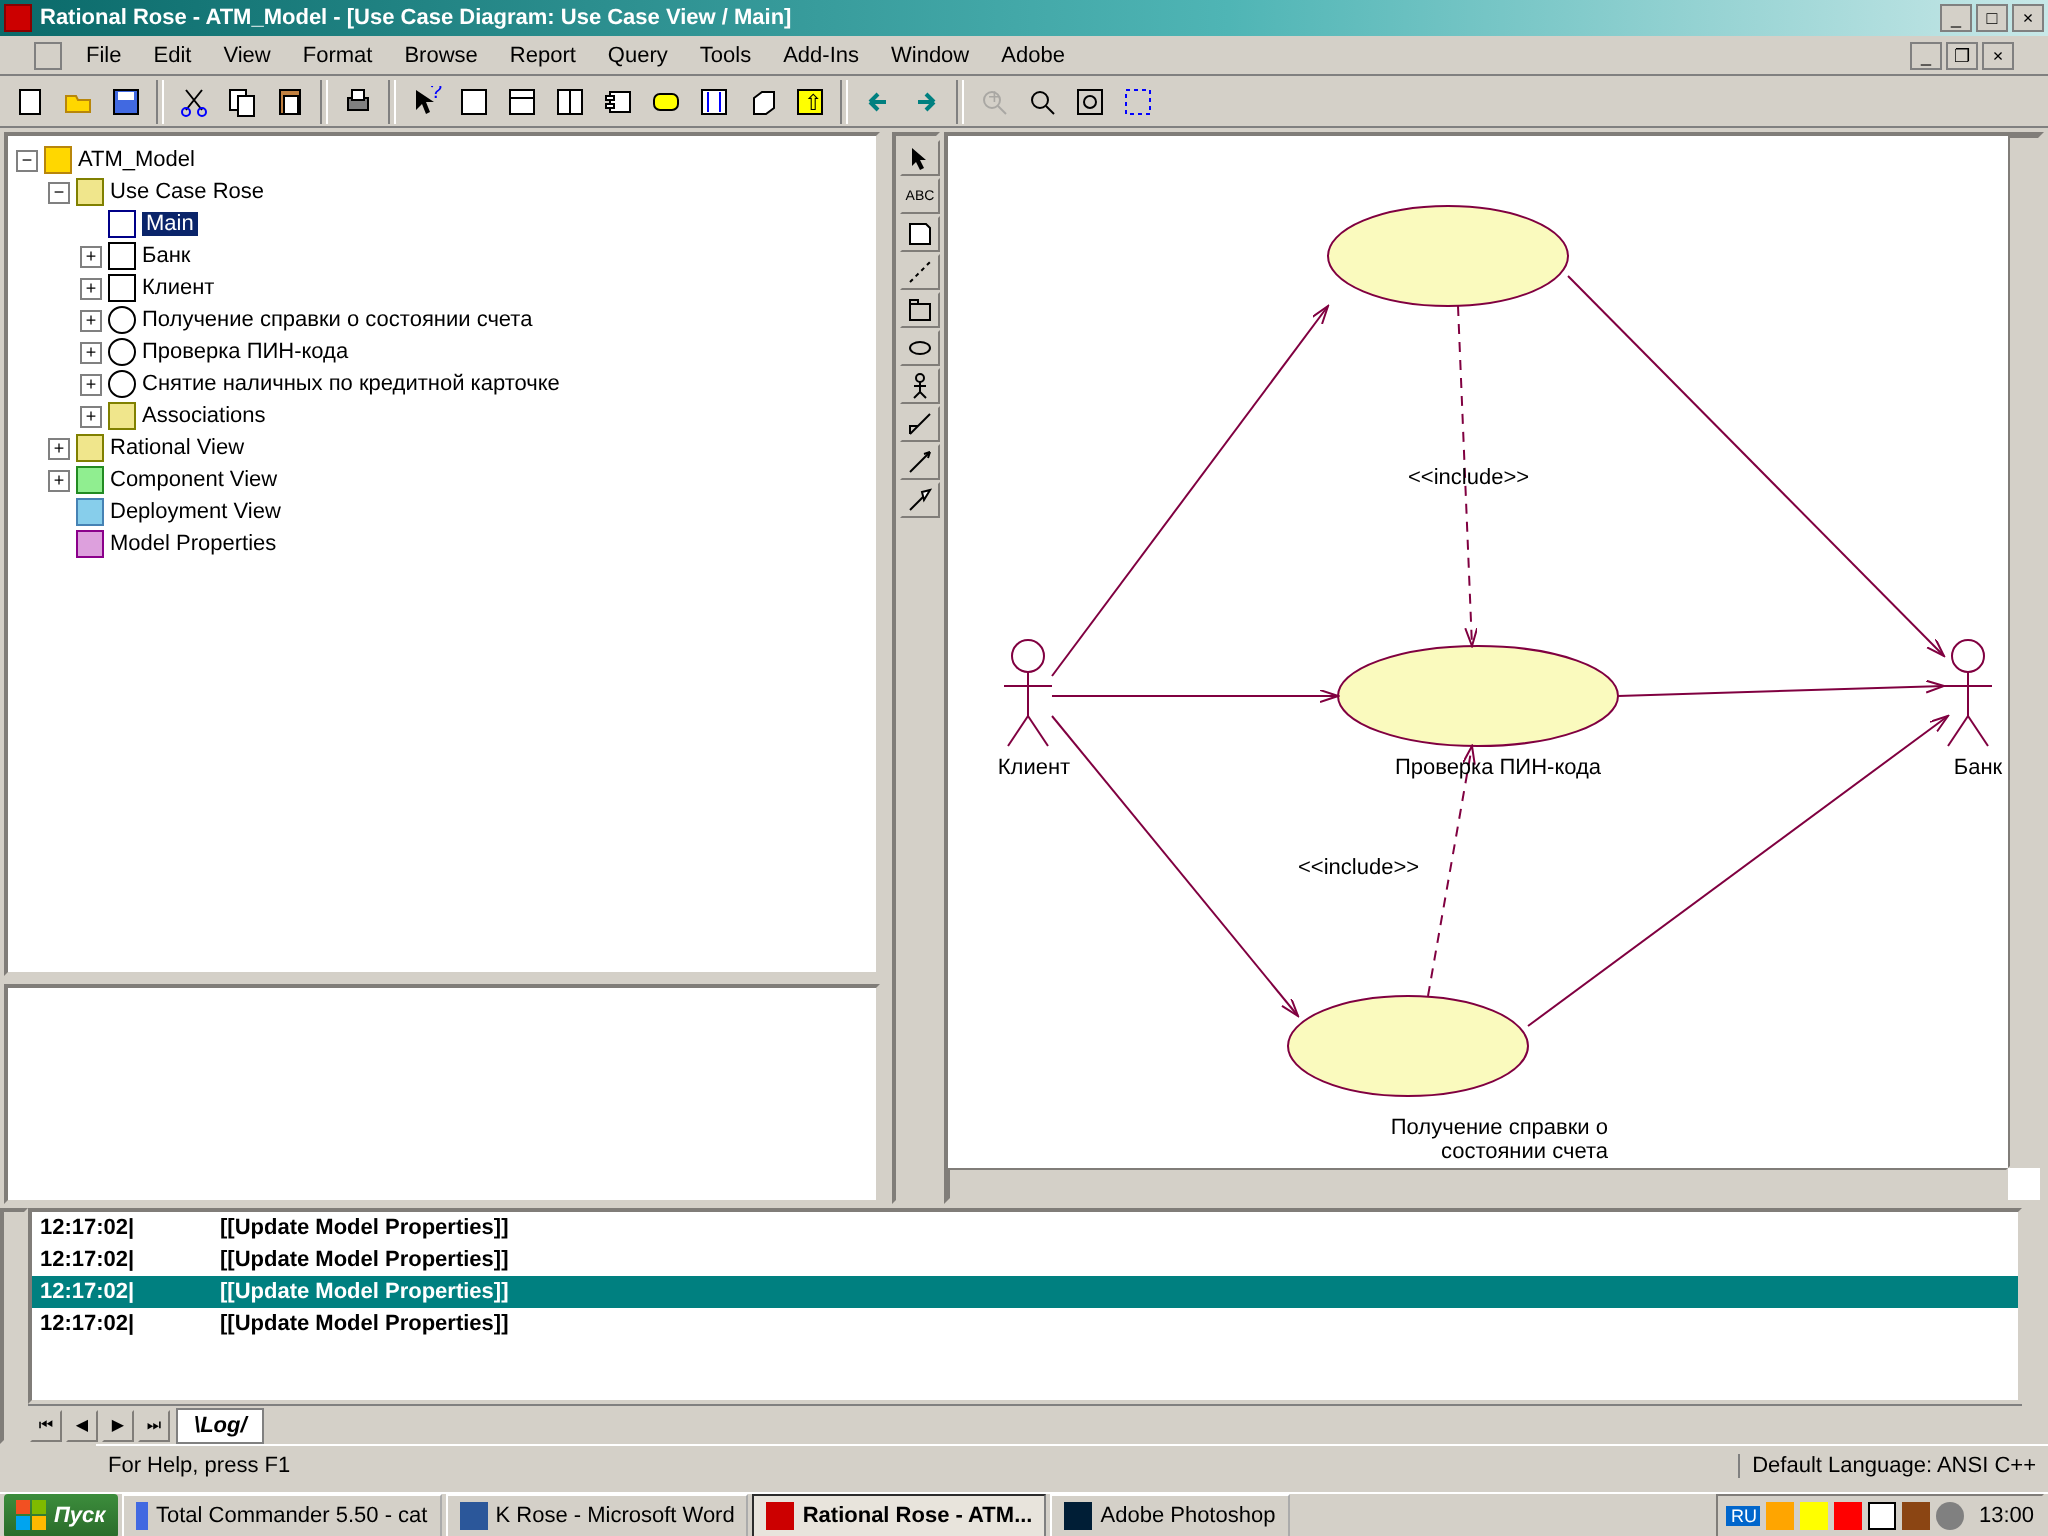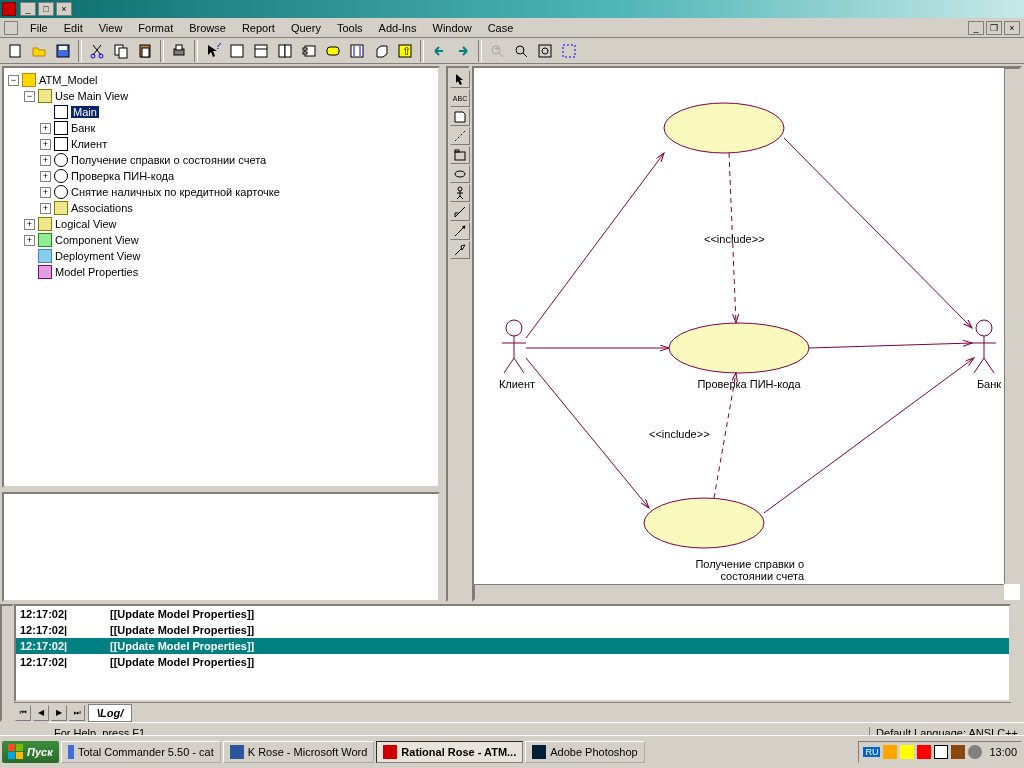--- a/index.html
+++ b/index.html
@@ -2,21 +2,21 @@
 <html><head>
 <meta charset="utf-8">
 <style>
 *{margin:0;padding:0;box-sizing:border-box;font-family:Tahoma,Arial,sans-serif;font-size:11px;}
 body{width:1024px;height:768px;background:#d4d0c8;overflow:hidden;position:relative;}
 .titlebar{height:18px;background:linear-gradient(90deg,#0a6a6a 0%,#4fb5b5 60%,#c8e8e8 100%);color:#fff;display:flex;align-items:center;padding:0 2px;}
 .titlebar .icon{width:14px;height:14px;margin-right:4px;background:#c00;border:1px solid #800;}
 .titlebar .title{flex:1;font-weight:bold;}
 .winbtns{display:flex;gap:2px;}
 .winbtn{width:16px;height:14px;background:#d4d0c8;border:1px solid #808080;color:#000;font-size:9px;text-align:center;line-height:12px;cursor:pointer;}
-.menubar{height:20px;background:#d4d0c8;display:flex;align-items:center;padding:0 4px;border-bottom:1px solid #808080;}
+.menubar{height:20px;background:#d4d0c8;display:flex;align-items:center;padding:0 17px;border-bottom:1px solid #808080;}
 .menubar .micon{width:14px;height:14px;margin-right:4px;background:#d4d0c8;border:1px solid #808080;}
 .menuitem{padding:2px 8px;cursor:pointer;}
 .mdi-btns{margin-left:auto;display:flex;gap:2px;}
 .toolbar{height:26px;background:#d4d0c8;display:flex;align-items:center;padding:2px 4px;border-bottom:1px solid #808080;gap:2px;}
 .tbtn{width:22px;height:22px;border:1px solid #d4d0c8;display:flex;align-items:center;justify-content:center;cursor:pointer;}
 .tsep{width:4px;height:22px;border-left:1px solid #808080;border-right:1px solid #fff;margin:0 2px;}
 .workspace{position:absolute;top:64px;left:0;right:0;bottom:46px;display:flex;}
 .left-col{width:444px;display:flex;flex-direction:column;border-right:2px inset #d4d0c8;}
 .tree-pane{flex:1;background:#fff;border:2px inset #d4d0c8;margin:2px;overflow:auto;}
 .tree{padding:4px;}
@@ -45,55 +45,56 @@
 .log-list{flex:1;background:#fff;border:2px inset #d4d0c8;overflow:auto;}
 .logrow{display:flex;height:16px;align-items:center;font-family:"MS Sans Serif",Arial;font-weight:bold;padding-left:4px;}
 .logrow.sel{background:#008080;color:#fff;}
 .logtime{width:90px;}
 .logtabs{height:20px;background:#d4d0c8;display:flex;align-items:center;border-top:1px solid #808080;}
 .logtabs .navbtn{width:16px;height:16px;border:1px outset #d4d0c8;margin:0 1px;font-size:8px;text-align:center;line-height:14px;cursor:pointer;}
 .logtab{padding:2px 8px;background:#fff;border:1px solid #808080;margin-left:2px;font-style:italic;}
 .statusbar{position:absolute;bottom:26px;left:0;right:0;height:20px;background:#d4d0c8;border-top:1px solid #fff;display:flex;align-items:center;padding:0 6px;margin-left:48px;}
 .status-left{flex:1;}
 .status-right{border-left:1px solid #808080;padding-left:6px;}
-.taskbar{position:absolute;bottom:0;left:0;right:0;height:33px;background:#d4d0c8;border-top:1px solid #fff;display:flex;align-items:center;padding:0 2px;gap:2px;}
+.taskbar{position:absolute;bottom:0;left:0;right:0;height:22px;background:#d4d0c8;border-top:1px solid #fff;display:flex;align-items:center;padding:0 2px;gap:2px;}
 .start{height:22px;padding:0 6px;background:linear-gradient(180deg,#3c8d3c,#2a6b2a);color:#fff;font-weight:bold;border-radius:2px;display:flex;align-items:center;cursor:pointer;font-style:italic;}
 .task{height:22px;padding:0 6px;background:#d4d0c8;border:1px outset #fff;display:flex;align-items:center;cursor:pointer;max-width:160px;overflow:hidden;white-space:nowrap;gap:4px;}
 .task.active{border:1px inset #808080;background:#e8e4dc;}
 .task .ticon2{width:14px;height:14px;}
 .tray{margin-left:auto;display:flex;align-items:center;gap:3px;padding:0 4px;border:1px inset #d4d0c8;height:22px;}
 .trayicon{width:14px;height:14px;}
 .clock{margin-left:4px;}
 svg{display:block;}
 </style>
 </head>
 <body>
 
 <div class="titlebar">
   <span class="icon"></span>
+  <span class="title">Rational Rose - ATM_Model - [Use Case Diagram: Use Case View / Main]</span>
   <div class="winbtns">
     <div class="winbtn">_</div>
     <div class="winbtn">□</div>
     <div class="winbtn">×</div>
   </div>
 </div>
 
 <div class="menubar">
   <span class="micon"></span>
   <span class="menuitem">File</span>
   <span class="menuitem">Edit</span>
   <span class="menuitem">View</span>
   <span class="menuitem">Format</span>
   <span class="menuitem">Browse</span>
   <span class="menuitem">Report</span>
   <span class="menuitem">Query</span>
   <span class="menuitem">Tools</span>
   <span class="menuitem">Add-Ins</span>
   <span class="menuitem">Window</span>
-  <span class="menuitem">Case</span>
+  <span class="menuitem">Adobe</span>
   <div class="mdi-btns">
     <div class="winbtn">_</div>
     <div class="winbtn">❐</div>
     <div class="winbtn">×</div>
   </div>
 </div>
 
 <div class="toolbar">
   <div class="tbtn">
       <svg width="16" height="16">
@@ -235,21 +236,21 @@
     <div class="tree-pane">
       <div class="tree">
         <div class="tnode">
             <span class="exp">−</span>
             <span class="ticon folder-y"></span>
             <span>ATM_Model</span>
           </div>
         <div class="tnode" style="padding-left:16px">
             <span class="exp">−</span>
             <span class="ticon folder-o"></span>
-            <span>Use Main View</span>
+            <span>Use Case Rose</span>
           </div>
         <div class="tnode" style="padding-left:46px">
             <span class="ticon diag"></span>
             <span class="selected" style="padding:0 2px;background:#0a246a;color:#fff">Main</span>
           </div>
         <div class="tnode" style="padding-left:32px">
             <span class="exp">+</span>
             <span class="ticon actor"></span>
             <span>Банк</span>
           </div>
@@ -274,21 +275,21 @@
             <span>Снятие наличных по кредитной карточке</span>
           </div>
         <div class="tnode" style="padding-left:32px">
             <span class="exp">+</span>
             <span class="ticon folder-o"></span>
             <span>Associations</span>
           </div>
         <div class="tnode" style="padding-left:16px">
             <span class="exp">+</span>
             <span class="ticon folder-o"></span>
-            <span>Logical View</span>
+            <span>Rational View</span>
           </div>
         <div class="tnode" style="padding-left:16px">
             <span class="exp">+</span>
             <span class="ticon comp"></span>
             <span>Component View</span>
           </div>
         <div class="tnode" style="padding-left:30px">
             <span class="ticon deploy"></span>
             <span>Deployment View</span>
           </div>

